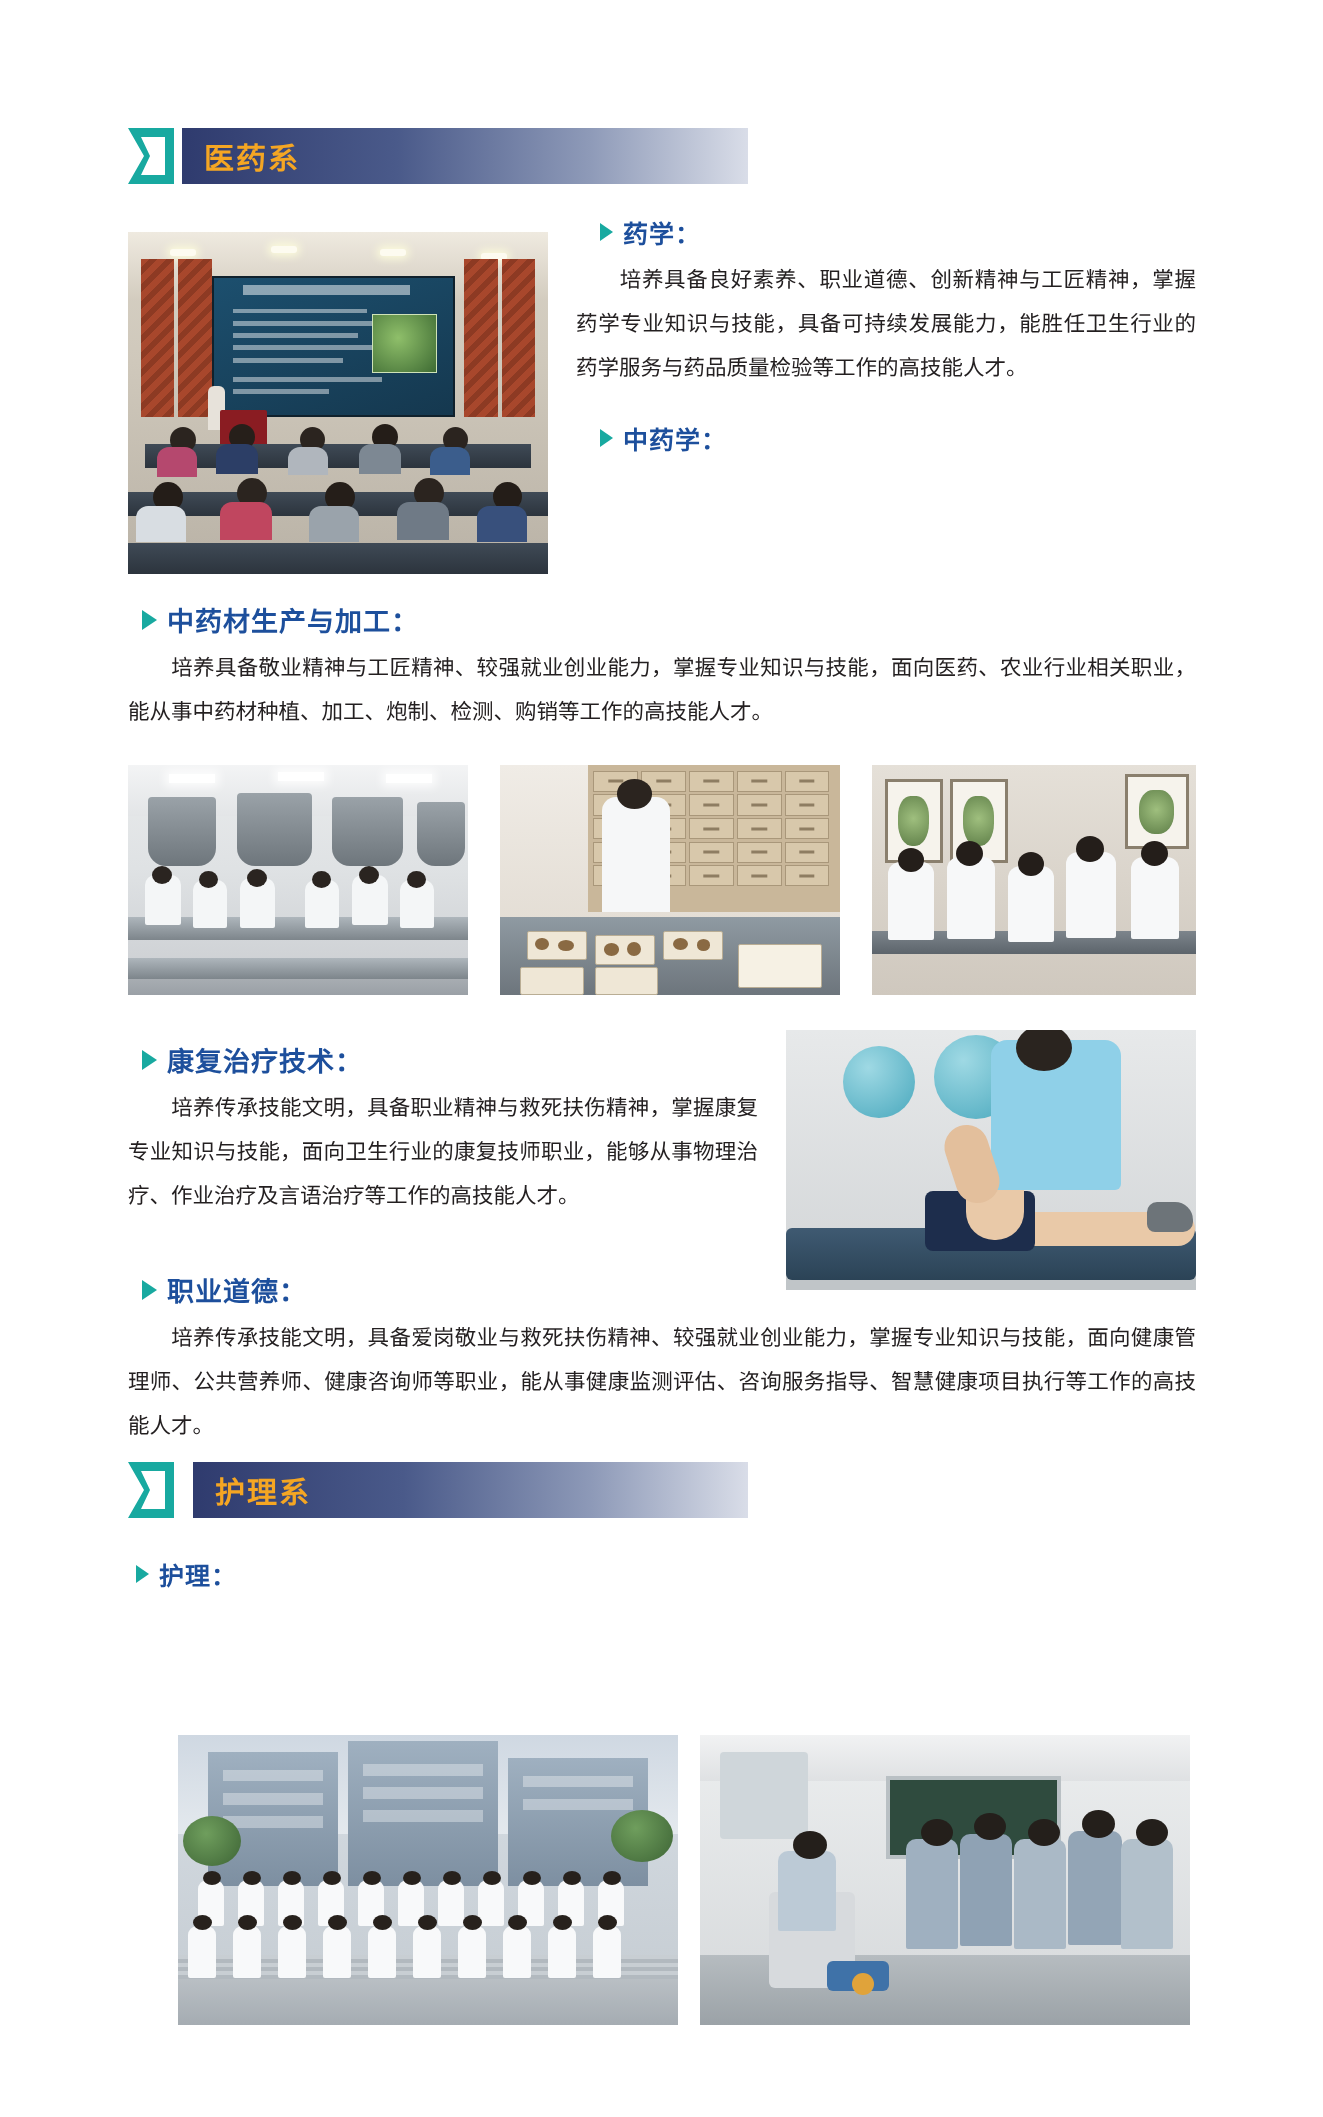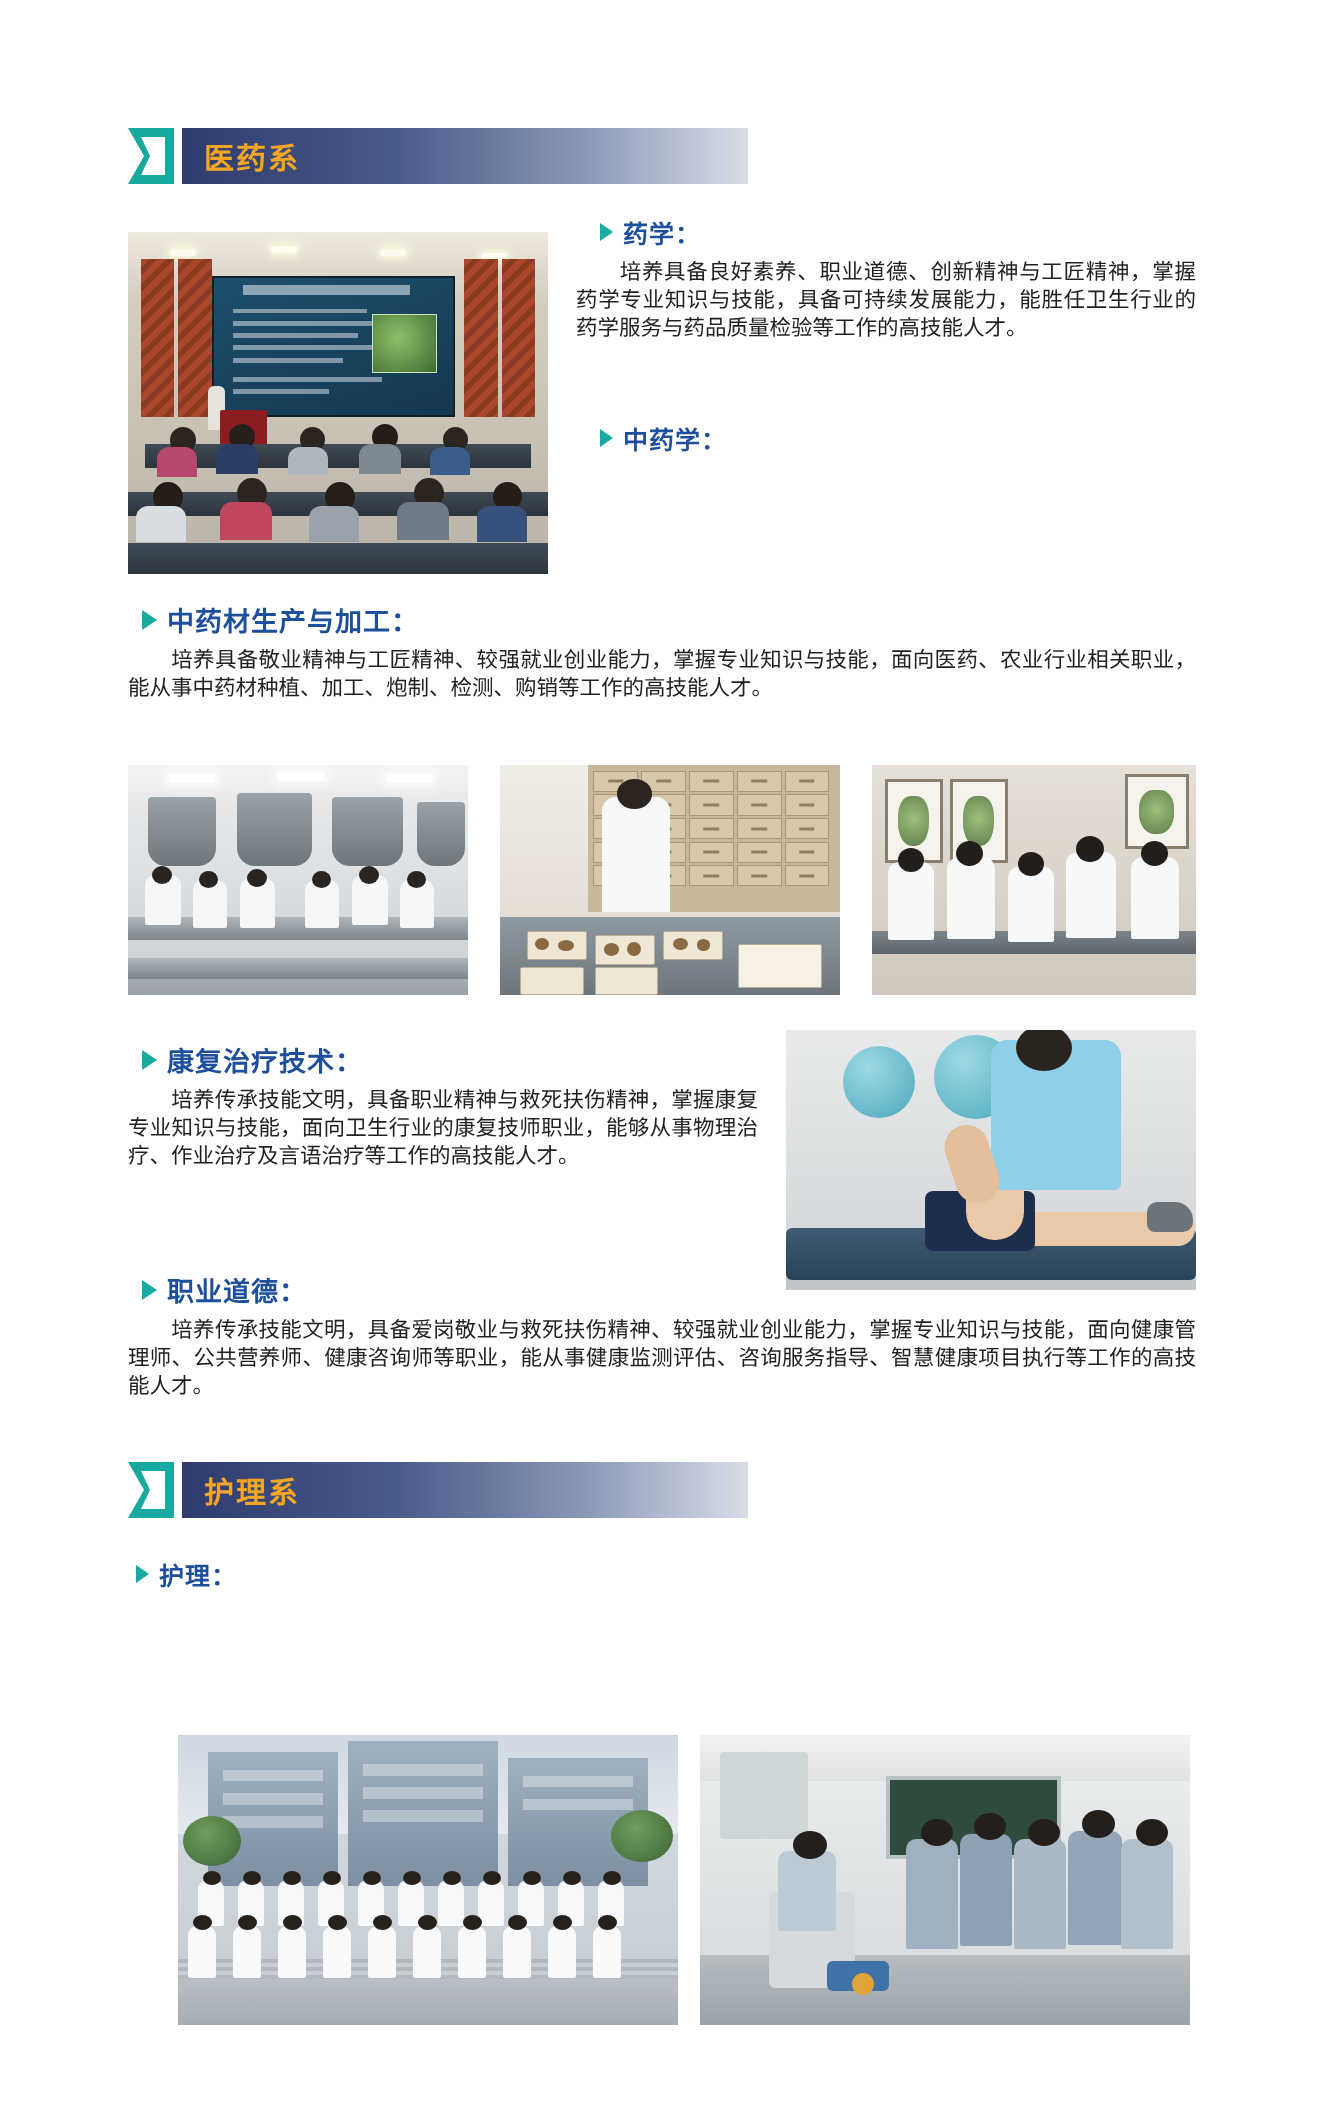--- a/index.html
+++ b/index.html
@@ -93,21 +93,21 @@
     font-size: 25px;
     font-weight: bold;
     letter-spacing: 1px;
     white-space: nowrap;
   }
 
   
   .para {
     position: absolute;
     font-size: 21.5px;
-    line-height: 28px;
+    line-height: 44px;
     color: #231f20;
     text-align: justify;
     text-justify: inter-ideograph;
   }
   .para .indent { display: inline-block; width: 43px; }
 
   
   .photo {
     position: absolute;
     overflow: hidden;
@@ -454,21 +454,21 @@
   </div>
 
   <div class="major-head" style="left:142px; top:1270px;">
     <div class="tri"></div>
     <span class="htext">职业道德：</span>
   </div>
   <div class="para" style="left:128px; top:1316px; width:1068px;">
     <span class="indent"></span><span>培养传承技能文明，具备爱岗敬业与救死扶伤精神、较强就业创业能力，掌握专业知识与技能，面向健康管理师、公共营养师、健康咨询师等职业，能从事健康监测评估、咨询服务指导、智慧健康项目执行等工作的高技能人才。</span>
   </div>
 
-  <div class="section-banner" style="left:128px; top:1462px; width:620px;">
+  <div class="section-banner" style="left:128px; top:1462px; width:620px;gap:11px;">
     <div class="banner-bracket">
       <div class="b-outer"></div>
       <div class="b-inner"></div>
     </div>
     <div class="banner-body">
       <span class="banner-title">护理系</span>
     </div>
   </div>
 
   <div class="major-head sub-head" style="left:136px; top:1556px;">

